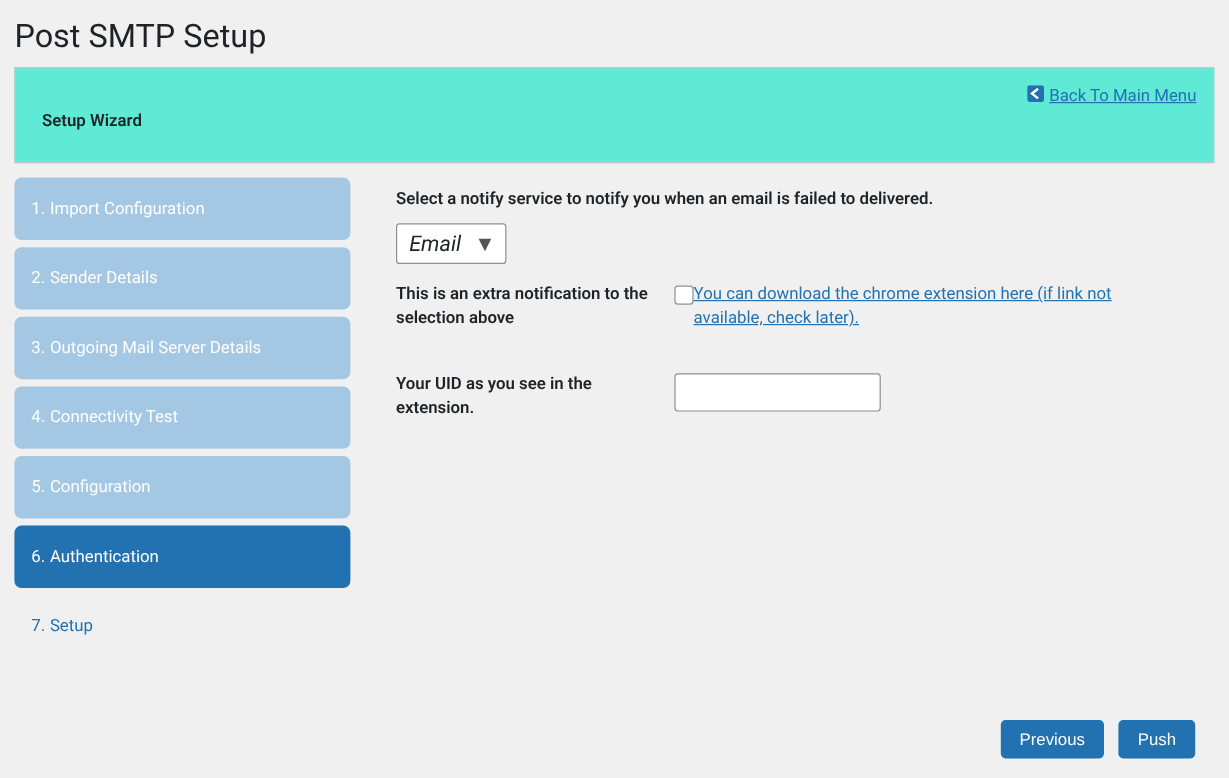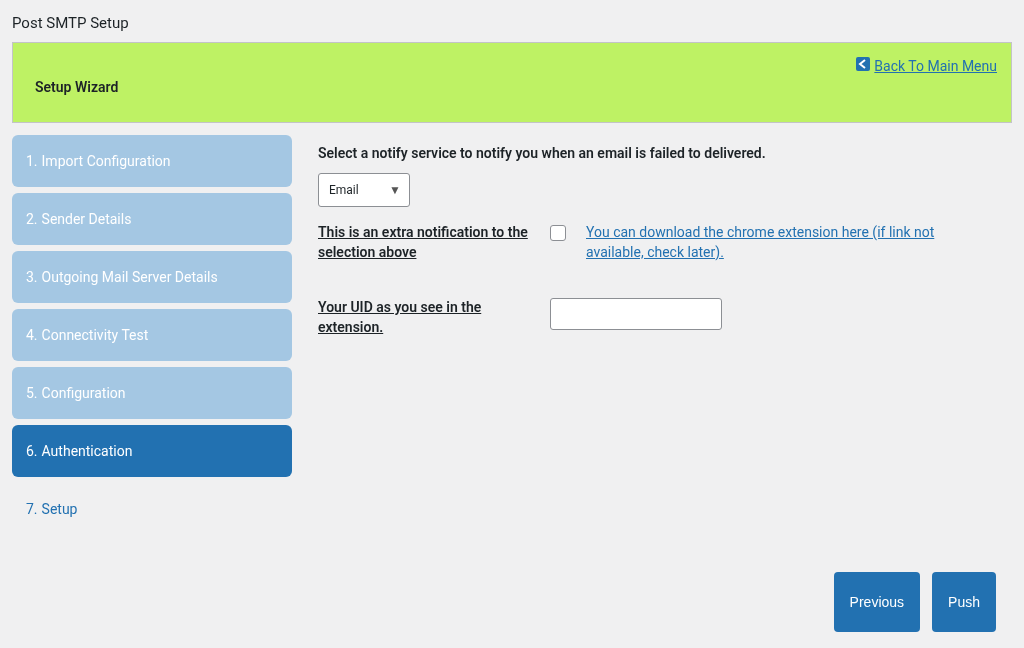--- a/index.html
+++ b/index.html
@@ -5,27 +5,27 @@
     * { box-sizing: border-box; margin: 0; padding: 0; }
     body {
       font-family: -apple-system, BlinkMacSystemFont, "Segoe UI", Roboto, Arial, sans-serif;
       background: #f0f0f1;
       color: #1d2327;
       width: 1024px;
       height: 648px;
       overflow: hidden;
     }
     .page-title {
-      font-size: 15px;
+      font-size: 27px;
       font-weight: 400;
       padding: 14px 0 10px 12px;
       color: #1d2327;
     }
     .header-card {
-      background: #bef264;
+      background: #5eead4;
       border: 1px solid #c3c4c7;
       margin: 0 12px 12px 12px;
       padding: 16px 18px 26px 22px;
       position: relative;
     }
     .back-link {
       position: absolute;
       right: 14px;
       top: 14px;
       color: #2271b1;
@@ -74,20 +74,21 @@
       background: #2271b1;
     }
     .step.upcoming {
       background: transparent;
       color: #2271b1;
     }
     .step-num { margin-right: 4px; }
     .content {
       flex: 1;
       padding: 8px 10px 0 0;
+      margin-left: 12px;
     }
     .content-box {
       padding-right: 20px;
     }
     .intro {
       font-weight: 600;
       font-size: 14px;
       margin: 2px 0 12px 0;
     }
     .select-wrap {
@@ -96,46 +97,45 @@
       background: #fff;
       height: 34px;
       width: 92px;
       display: inline-flex;
       align-items: center;
       justify-content: space-between;
       padding: 0 8px 0 10px;
       cursor: pointer;
       margin-bottom: 16px;
     }
-    .select-wrap span { font-size: 12px; }
+    .select-wrap span { font-size: 18px; font-style: italic; }
     .chev { font-size: 11px; color: #555; }
     .section-heading {
       font-size: 20px;
       font-weight: 600;
       margin-bottom: 22px;
     }
     .form-row {
       display: flex;
       margin-bottom: 36px;
     }
     .form-label {
       width: 232px;
       font-size: 14px;
       font-weight: 600;
       padding-right: 20px;
       line-height: 1.4;
-      text-decoration: underline;
     }
     .form-field {
       flex: 1;
     }
     .check-link-row {
       display: flex;
       align-items: flex-start;
-      gap: 20px;
+      gap: 0;
     }
     .checkbox {
       width: 16px;
       height: 16px;
       border: 1px solid #8c8f94;
       border-radius: 3px;
       background: #fff;
       cursor: pointer;
       margin-top: 2px;
       flex-shrink: 0;
@@ -161,21 +161,21 @@
       right: 28px;
       bottom: 16px;
       display: flex;
       gap: 12px;
     }
     .btn {
       background: #2271b1;
       color: #fff;
       border: none;
       border-radius: 4px;
-      padding: 22px 16px;
+      padding: 8px 16px;
       font-size: 14px;
       cursor: pointer;
     }
   </style>
 </head>
 <body>
 
 <h1 class="page-title">Post SMTP Setup</h1>
 
 <div class="header-card">

